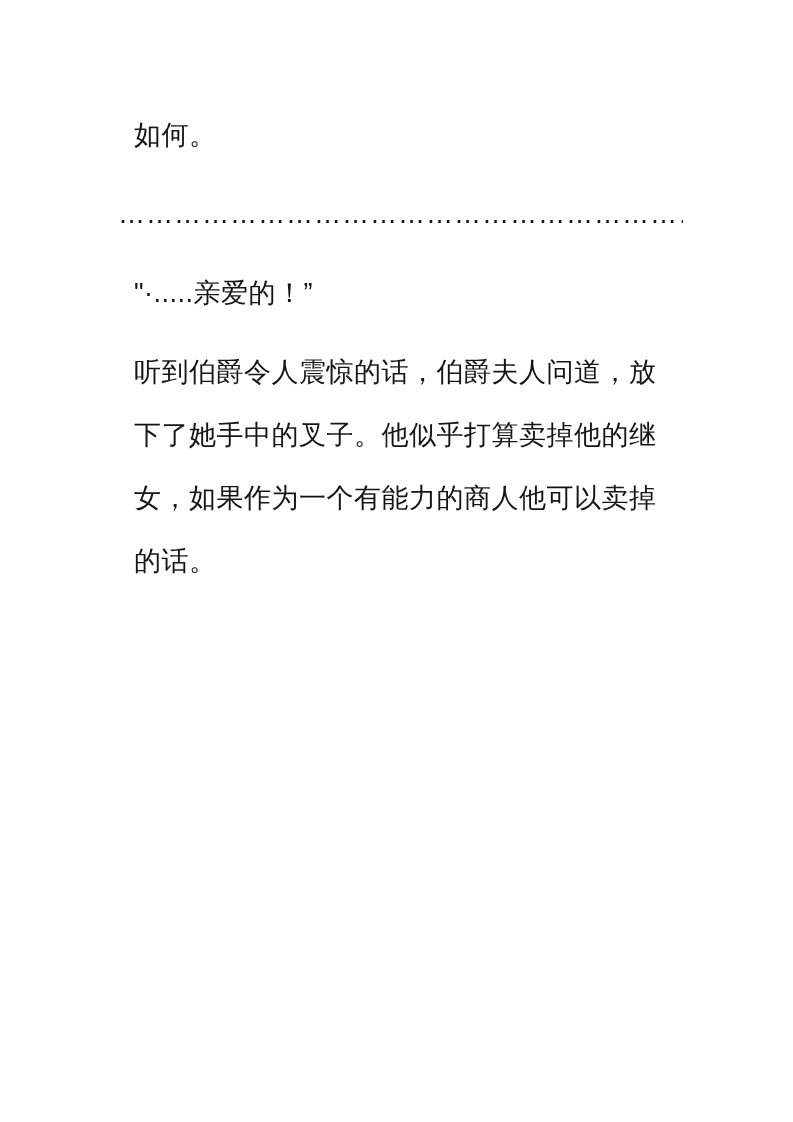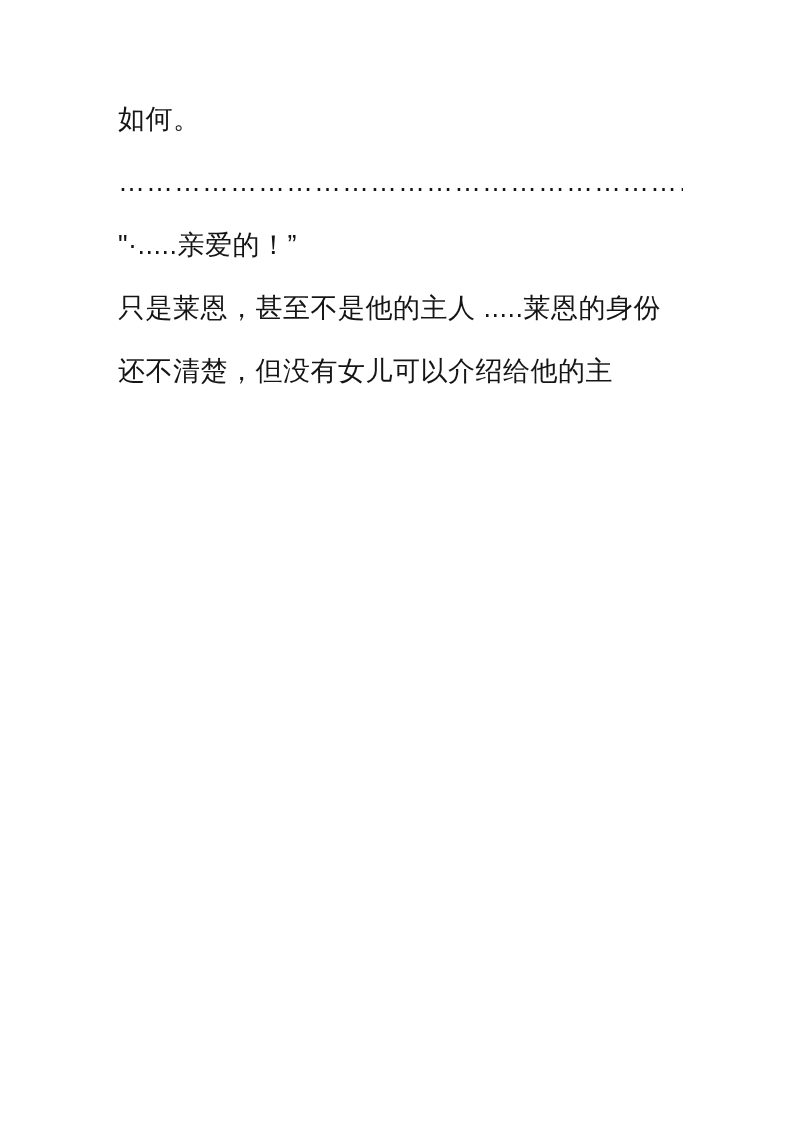--- a/index.html
+++ b/index.html
@@ -19,21 +19,21 @@
     width: 793px;
     height: 1122px;
     box-sizing: border-box;
     padding: 88px 110px 0 118px;
   }
   .para {
     font-size: 27px;
     line-height: 63px;
     letter-spacing: 0.5px;
     color: #151515;
-    margin: 0;
+    margin: 16px;
     word-break: break-all;
   }
   .para + .para {
     margin-top: 0px;
   }
   .gap-before {
     margin-top: 46px;
   }
   .dotted-line {
     display: block;
@@ -51,16 +51,16 @@
 <div class="page">
 
   <p class="para">如何。</p>
 
 
   <span class="dotted-line">…………………………………………………………………………… .....</span>
 
 
   <p class="para">"·.....亲爱的！”</p>
 
+  <p class="para">听到伯爵令人震惊的话，伯爵夫人问道，放下了她手中的叉子。他似乎打算卖掉他的继女，如果作为一个有能力的商人他可以卖掉的话。</p>
 
-  <p class="para gap-before">只是莱恩，甚至不是他的主人 .....莱恩的身份还不清楚，但没有女儿可以介绍给他的主</p>
 
 </div>
 
 </body></html>

